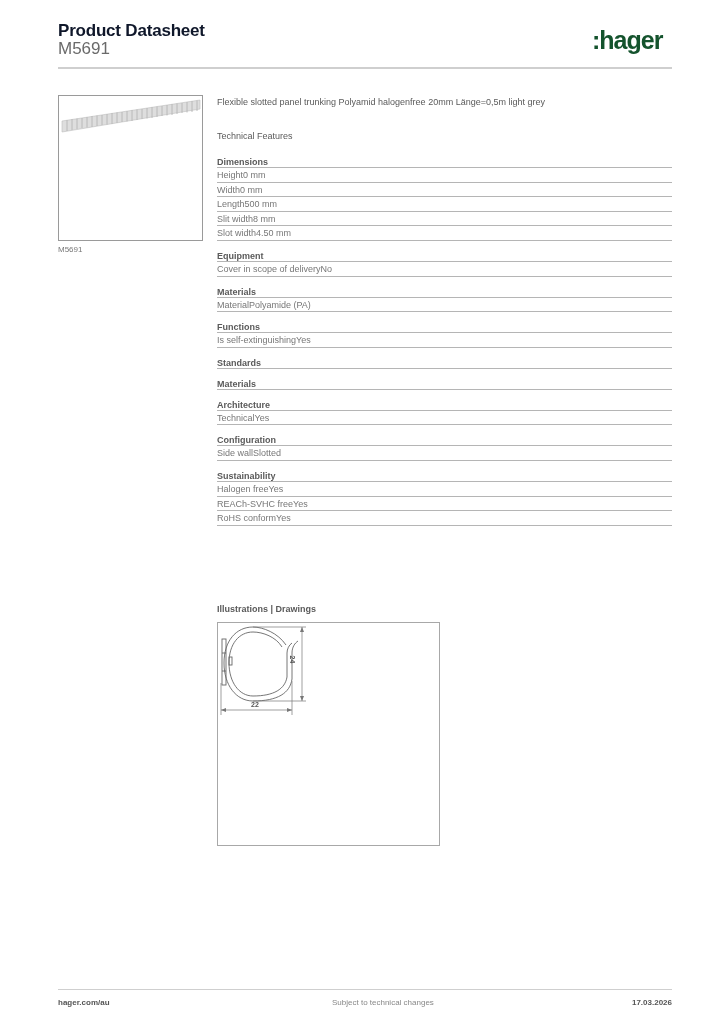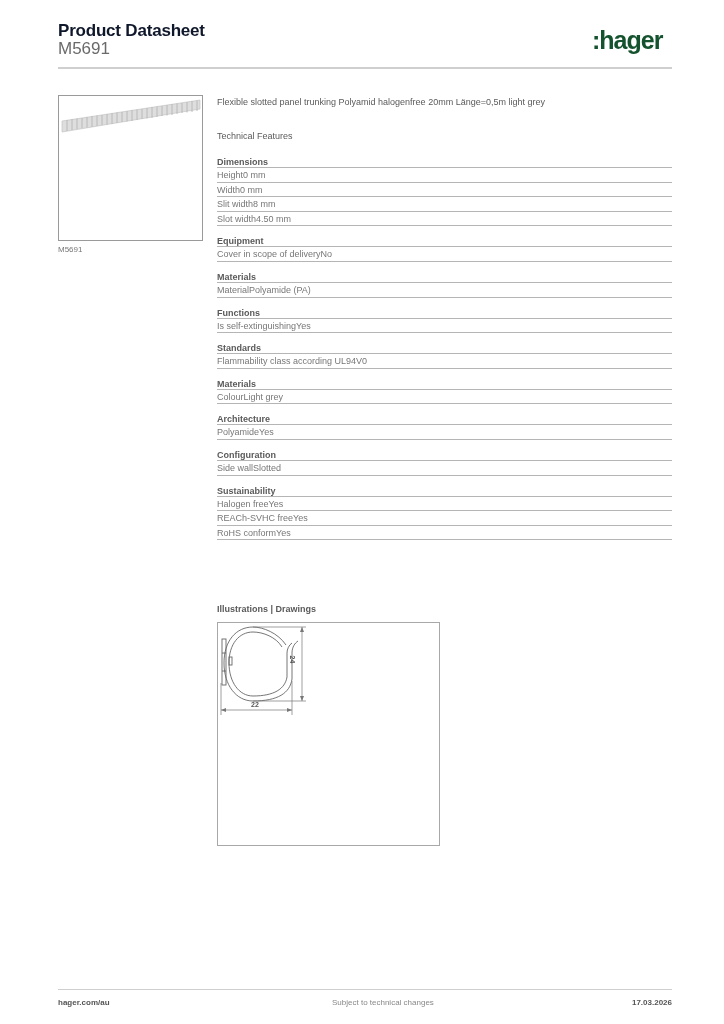--- a/index.html
+++ b/index.html
@@ -85,20 +85,24 @@
     <div class="group-title">Dimensions</div>
     <div class="row">
         <span>Height</span>
         <span class="v">0 mm</span>
       </div>
     <div class="row">
         <span>Width</span>
         <span class="v">0 mm</span>
       </div>
     <div class="row">
+        <span>Length</span>
+        <span class="v">500 mm</span>
+      </div>
+    <div class="row">
         <span>Slit width</span>
         <span class="v">8 mm</span>
       </div>
     <div class="row">
         <span>Slot width</span>
         <span class="v">4.50 mm</span>
       </div>
   </div>
 
   <div class="group">
@@ -120,38 +124,30 @@
   <div class="group">
     <div class="group-title">Functions</div>
     <div class="row">
         <span>Is self-extinguishing</span>
         <span class="v">Yes</span>
       </div>
   </div>
 
   <div class="group">
     <div class="group-title">Standards</div>
-    <div class="row">
-        <span>Flammability class according UL94</span>
-        <span class="v">V0</span>
-      </div>
   </div>
 
   <div class="group">
     <div class="group-title">Materials</div>
-    <div class="row">
-        <span>Colour</span>
-        <span class="v">Light grey</span>
-      </div>
   </div>
 
   <div class="group">
     <div class="group-title">Architecture</div>
     <div class="row">
-        <span>Polyamide</span>
+        <span>Technical</span>
         <span class="v">Yes</span>
       </div>
   </div>
 
   <div class="group">
     <div class="group-title">Configuration</div>
     <div class="row">
         <span>Side wall</span>
         <span class="v">Slotted</span>
       </div>

